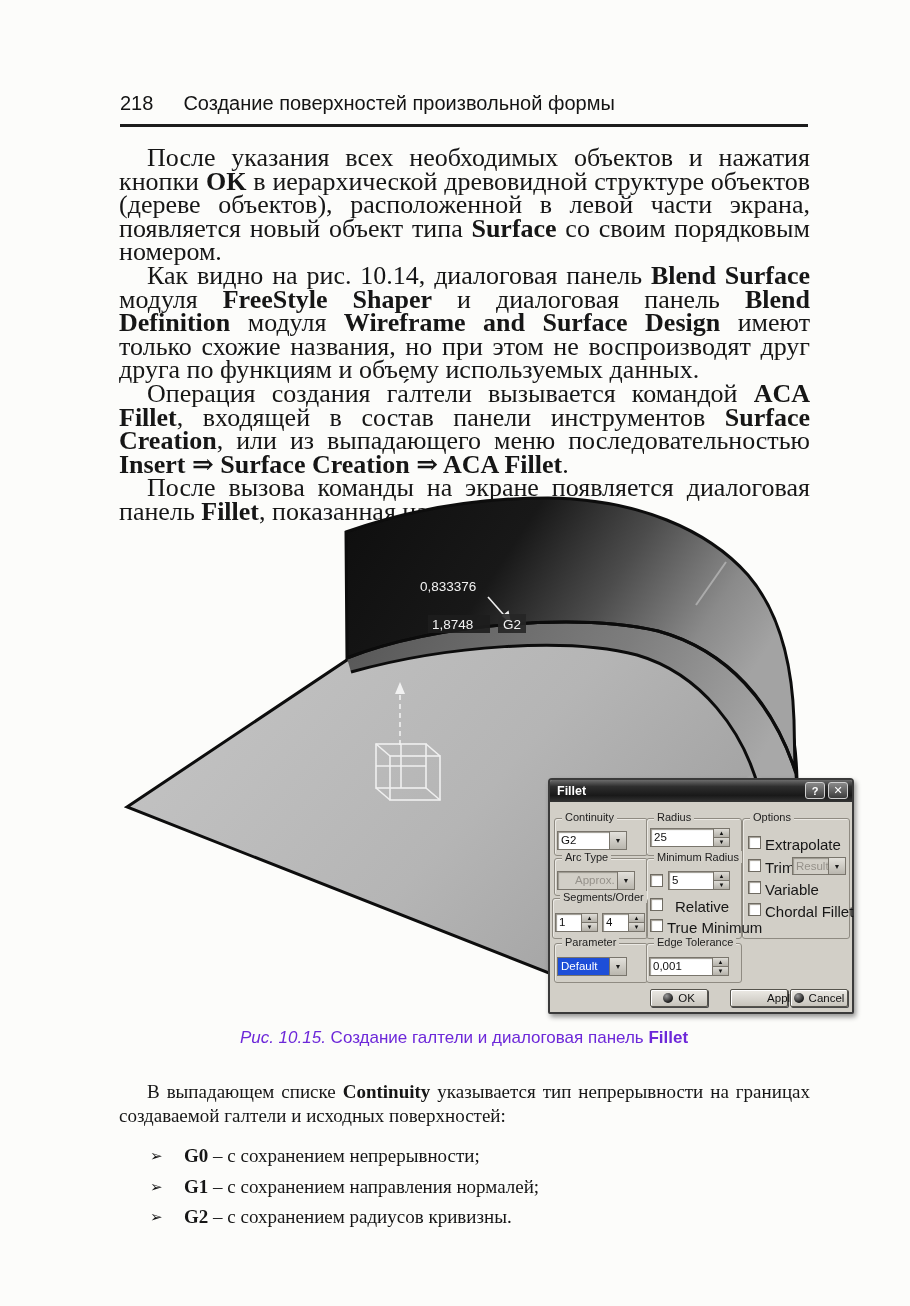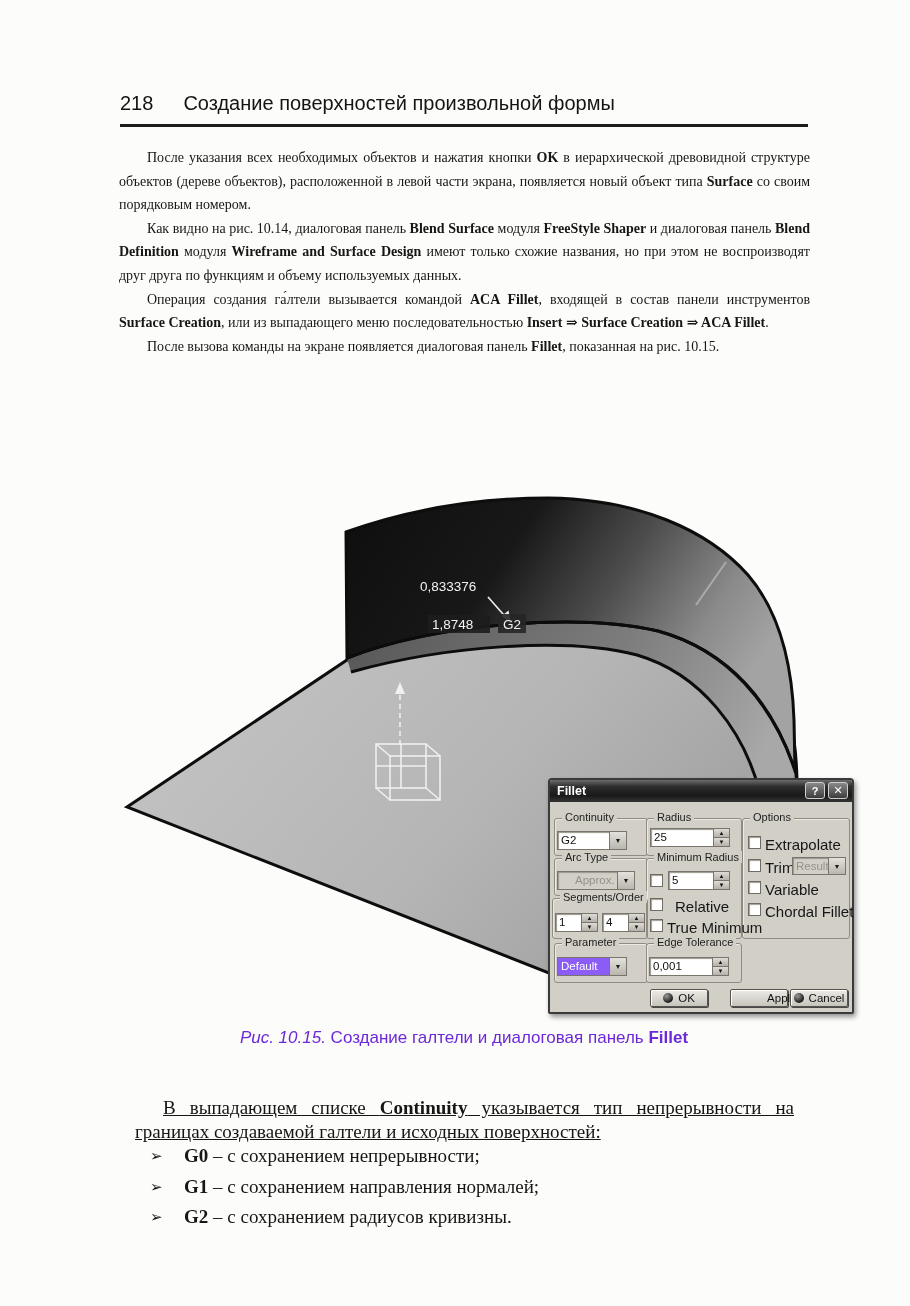--- a/index.html
+++ b/index.html
@@ -7,34 +7,34 @@
     width:910px;height:1306px;position:relative;overflow:hidden;
     background:#fcfcfa;color:#161616;
     font-family:"Liberation Serif","DejaVu Serif",serif;
   }
   
   .runhead{position:absolute;left:120px;top:92px;width:690px;display:flex;gap:30px;
     font-family:"Liberation Sans","DejaVu Sans",sans-serif;font-size:20px;color:#141414;}
   .rule{position:absolute;left:120px;top:124px;width:688px;height:3px;background:#1c1c1c;}
   
   .bodytext{position:absolute;left:119px;top:146px;width:691px;
-    font-size:14px;line-height:23.6px;text-align:justify;}
+    font-size:26px;line-height:23.6px;text-align:justify;}
   .bodytext p{margin:0;text-indent:28px;}
   
   .figure{position:absolute;left:118px;top:490px;width:740px;height:540px;}
   .figure svg{position:absolute;left:0;top:0;}
   .anno{font-family:"Liberation Sans","DejaVu Sans",sans-serif;font-size:13.5px;fill:#f2f2f2;}
   .caption{position:absolute;left:118px;top:1028px;width:692px;text-align:center;
     font-family:"Liberation Sans","DejaVu Sans",sans-serif;font-size:17px;color:#6d28d9;}
   .caption .ref{font-style:italic;}
   .caption b{font-weight:bold;}
   
   .closing{position:absolute;left:119px;top:1080px;width:691px;
     font-size:19px;line-height:23.6px;text-align:justify;}
-  .closing p{margin:16px;text-indent:28px;text-decoration:underline;}
+  .closing p{margin:0;text-indent:28px;}
   .glist{position:absolute;left:150px;top:1141px;width:640px;
     font-size:19px;line-height:29.5px;}
   .glist .li{display:flex;}
   .glist .marker{width:34px;font-family:"DejaVu Sans",sans-serif;font-size:15px;padding-top:1px;color:#111;}
   .glist .term{font-weight:bold;}
   
   .dlg{position:absolute;left:430px;top:288px;width:306px;height:236px;
     font-family:"Liberation Sans","DejaVu Sans",sans-serif;
     border:2px solid #3a3a3a;border-radius:4px 4px 2px 2px;background:#d2cfc7;
     box-shadow:2px 3px 5px rgba(20,20,20,.45);box-sizing:border-box;}
@@ -48,21 +48,21 @@
   .dlg-body{position:absolute;left:0;top:22px;right:0;bottom:0;background:#d2cfc7;}
   .grp{position:absolute;border:1px solid #8f8b82;border-radius:3px;
     box-shadow:1px 1px 0 #ebe9e4 inset;}
   .grp-lab{position:absolute;top:-8px;left:7px;background:#d2cfc7;padding:0 3px;
     font-size:11px;color:#1d1d1d;white-space:nowrap;overflow:hidden;}
   .field{position:absolute;display:flex;background:#fff;border:1px solid #79756c;
     box-shadow:inset 1px 1px 1px #9a968d;box-sizing:border-box;}
   .field .val{flex:1;font-size:11.5px;padding:2px 3px;color:#101010;white-space:nowrap;overflow:hidden;}
   .field.disabled{background:#d2cfc7;}
   .field.disabled .val{color:#95918a;}
-  .field.selected .val{background:#8b5cf6;color:#fff;}
+  .field.selected .val{background:#1d4ed8;color:#fff;}
   .drop{width:16px;background:linear-gradient(180deg,#e3e1db,#b9b6ae);border-left:1px solid #79756c;
     display:flex;align-items:center;justify-content:center;font-size:7px;color:#1a1a1a;}
   .spincol{width:15px;display:flex;flex-direction:column;border-left:1px solid #79756c;}
   .spincol span{flex:1;display:flex;align-items:center;justify-content:center;font-size:6px;color:#111;
     background:linear-gradient(180deg,#dedcd6,#b4b1a9);}
   .spincol span + span{border-top:1px solid #79756c;}
   .cb{position:absolute;width:13px;height:13px;background:#fff;border:1px solid #6f6b62;
     box-shadow:inset 1px 1px 1px #a29e95;box-sizing:border-box;}
   .cblab{position:absolute;font-size:15px;color:#161616;white-space:nowrap;}
   .pbtn{position:absolute;height:18px;width:58px;display:flex;align-items:center;justify-content:center;gap:5px;

